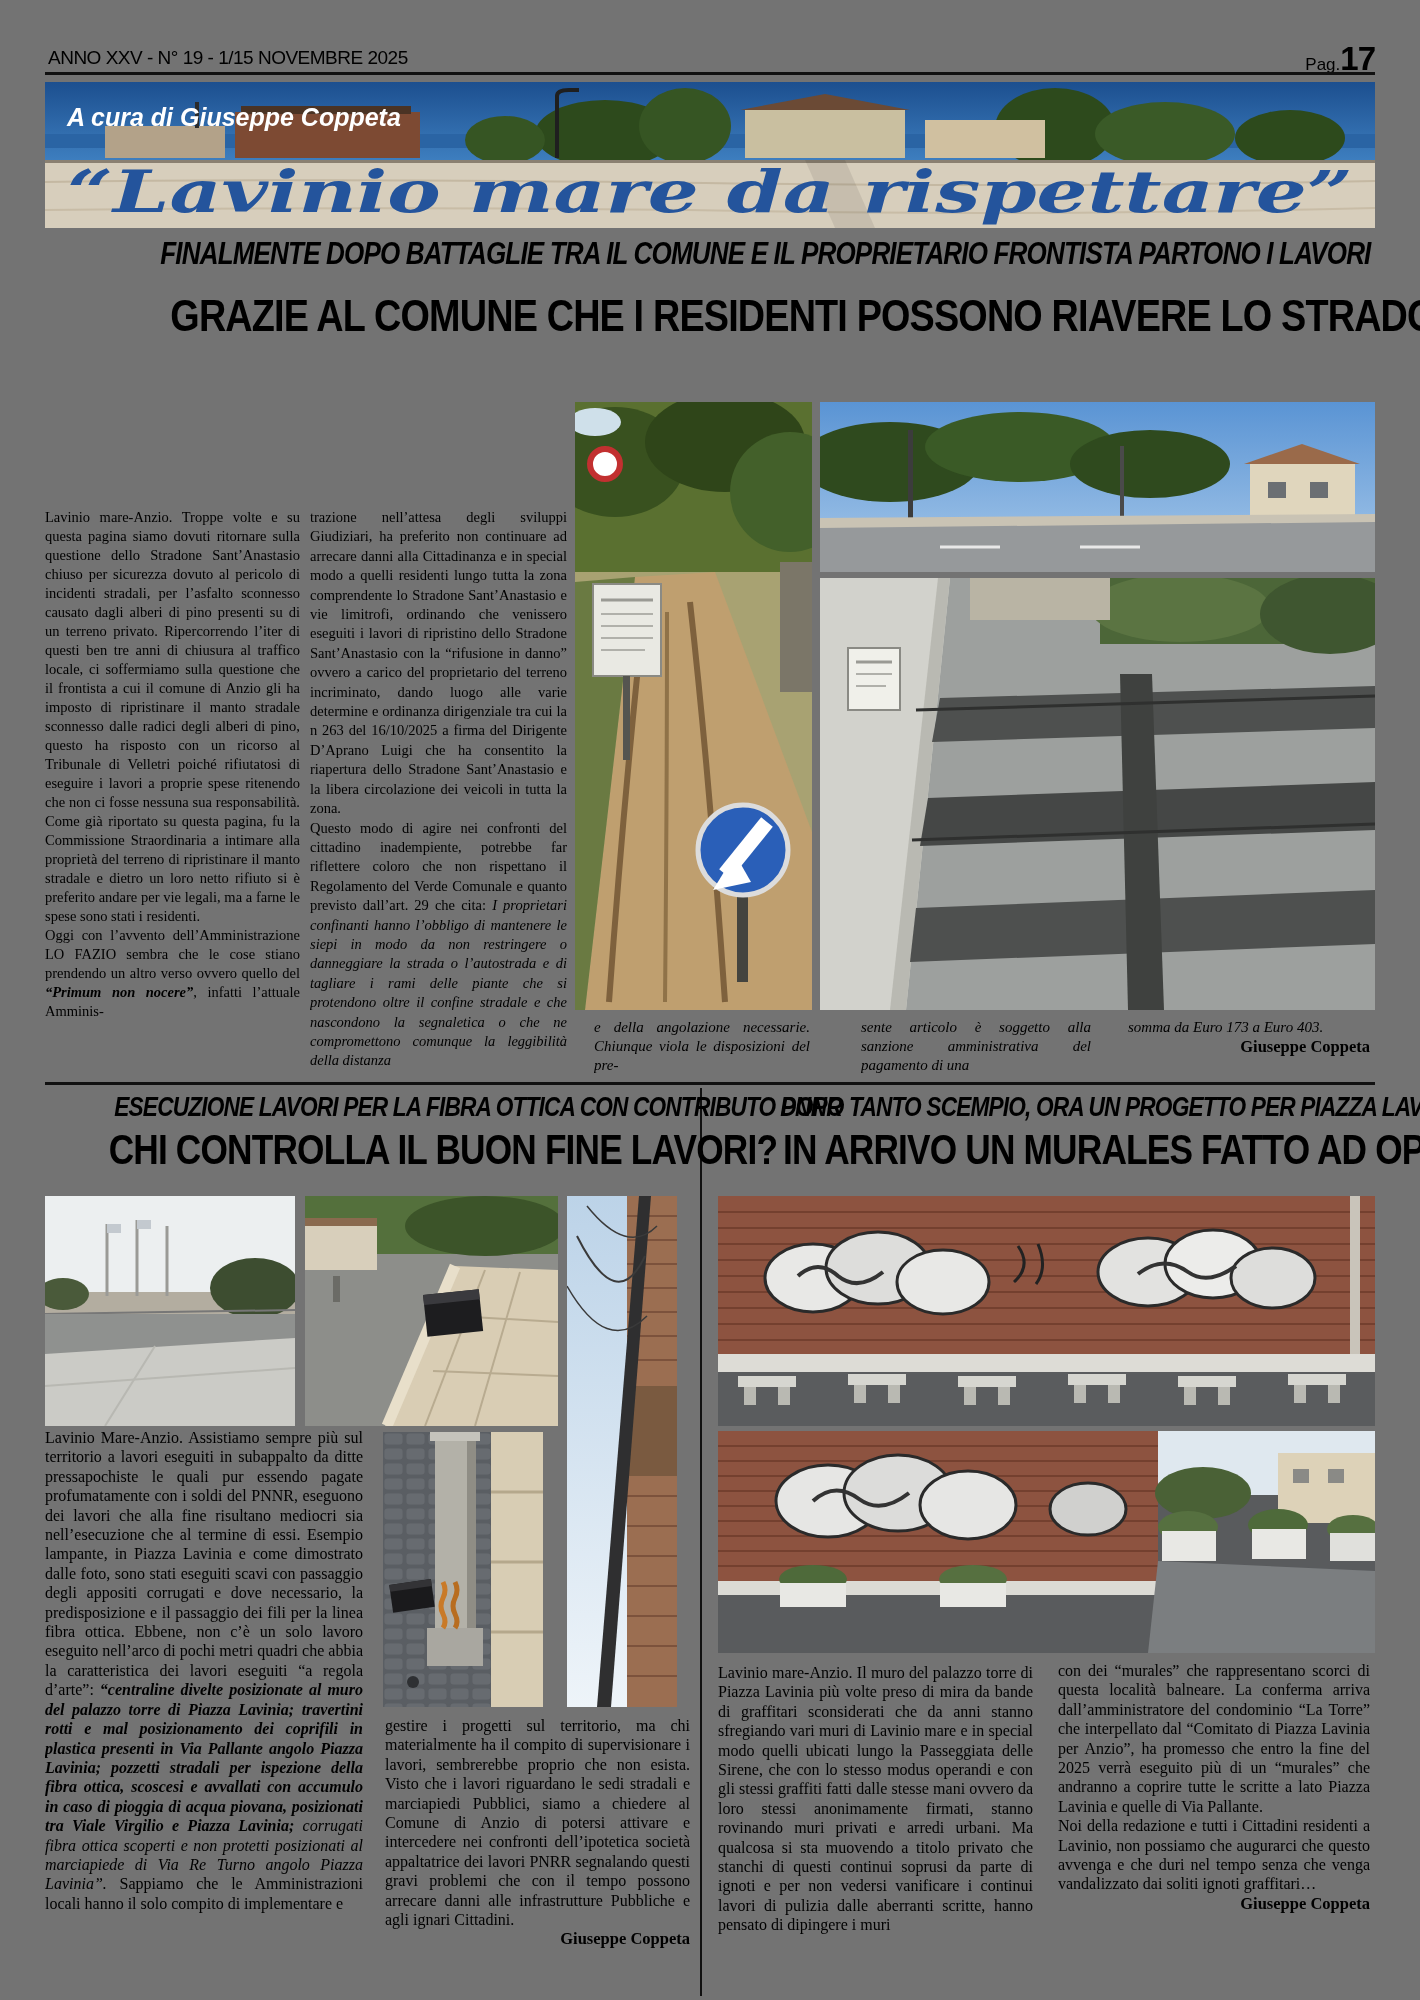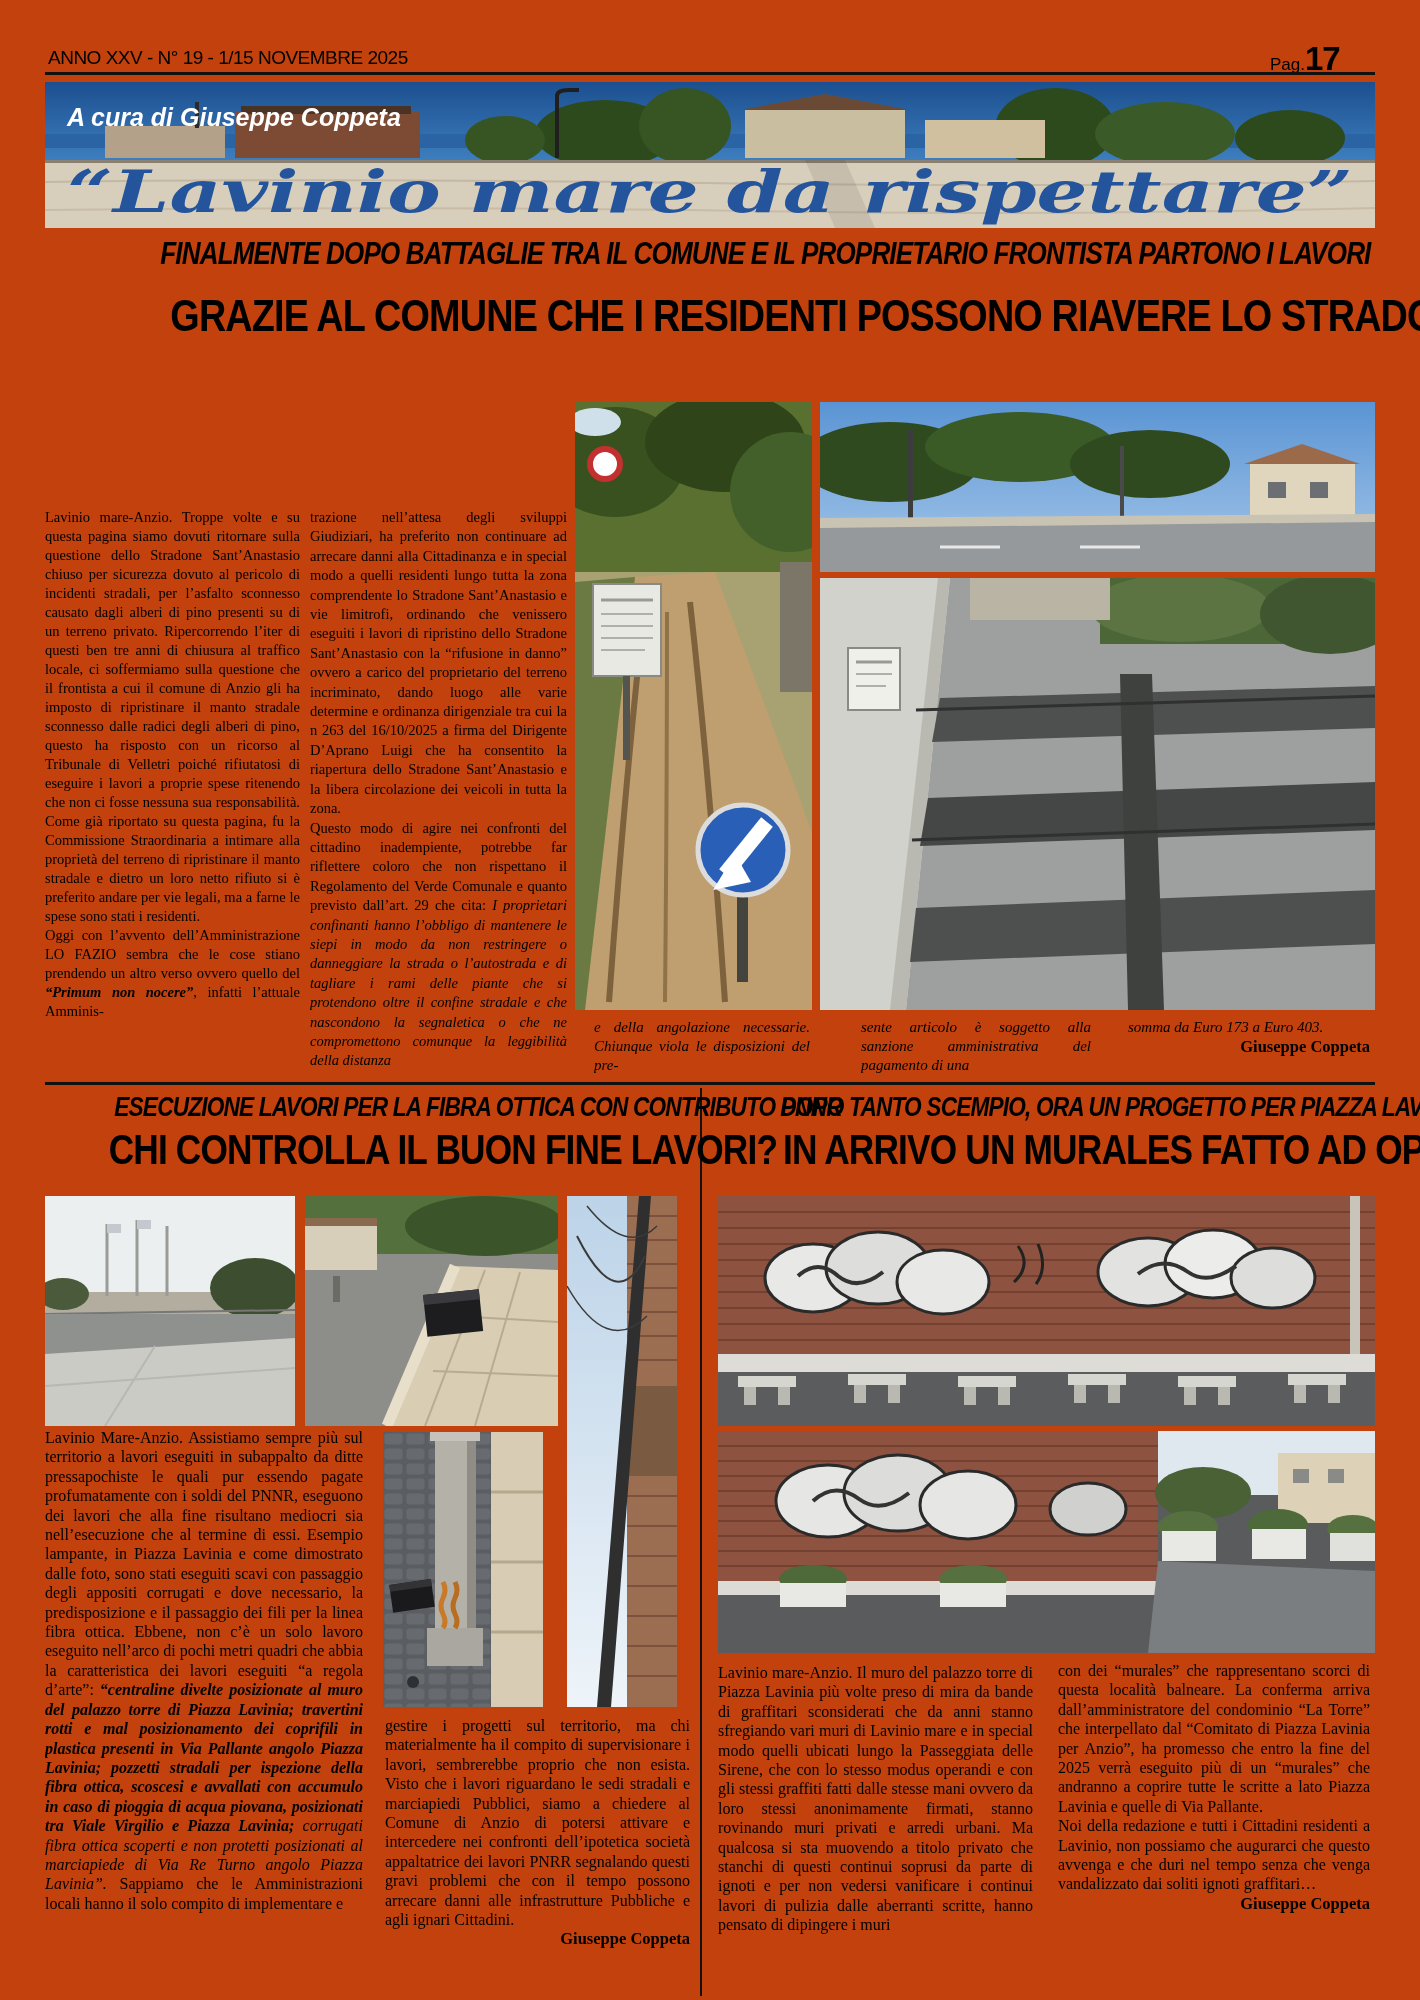--- a/index.html
+++ b/index.html
@@ -1,16 +1,16 @@
 <!DOCTYPE html>
 <html><head>
 <meta charset="utf-8">
 <style>
   html,body{margin:0;padding:0;background:#fff;}
-  .page{position:relative;width:1420px;height:2000px;background:#c2410c;
+  .page{position:relative;width:1420px;height:2000px;background:#737373;
         font-family:"Liberation Serif",serif;color:#000;overflow:hidden;}
   .abs{position:absolute;}
   .sans{font-family:"Liberation Sans",sans-serif;}
   .cond{display:inline-block;transform:scaleX(0.84);transform-origin:center;white-space:nowrap;}
   .kicker{font-family:"Liberation Sans",sans-serif;font-weight:bold;font-style:italic;
           text-align:center;letter-spacing:-1px;}
   .bighead{font-family:"Liberation Sans",sans-serif;font-weight:bold;text-align:center;
            letter-spacing:-1px;}
   .bodycol{text-align:justify;overflow:hidden;}
   .bodycol p{margin:0;}
@@ -18,21 +18,21 @@
   .byline{font-weight:bold;text-align:right;font-size:16.5px;}
   .rule{background:#111;}
   svg{display:block;}
 </style>
 </head>
 <body>
 
 <div class="page">
 
   <div class="abs sans" style="left:48px;top:47px;font-size:19px;letter-spacing:-0.5px;">ANNO XXV - N° 19 - 1/15  NOVEMBRE  2025</div>
-  <div class="abs sans" style="left:1270px;top:40px;width:105px;text-align:left;">
+  <div class="abs sans" style="left:1270px;top:40px;width:105px;text-align:right;">
     <span style="font-size:17px;">Pag.</span><span style="font-size:33px;font-weight:bold;letter-spacing:-1px;">17</span>
   </div>
   <div class="abs rule" style="left:45px;top:72px;width:1330px;height:3px;"></div>
 
   <div class="abs" style="left:45px;top:82px;width:1330px;height:146px;">
     <svg width="1330" height="146" viewBox="0 0 1330 146" preserveAspectRatio="none">
       <defs>
         <linearGradient id="skyB" x1="0" y1="0" x2="0" y2="1">
           <stop offset="0" stop-color="#1c4f8f"></stop>
             <stop offset="1" stop-color="#3e7fc0"></stop>

